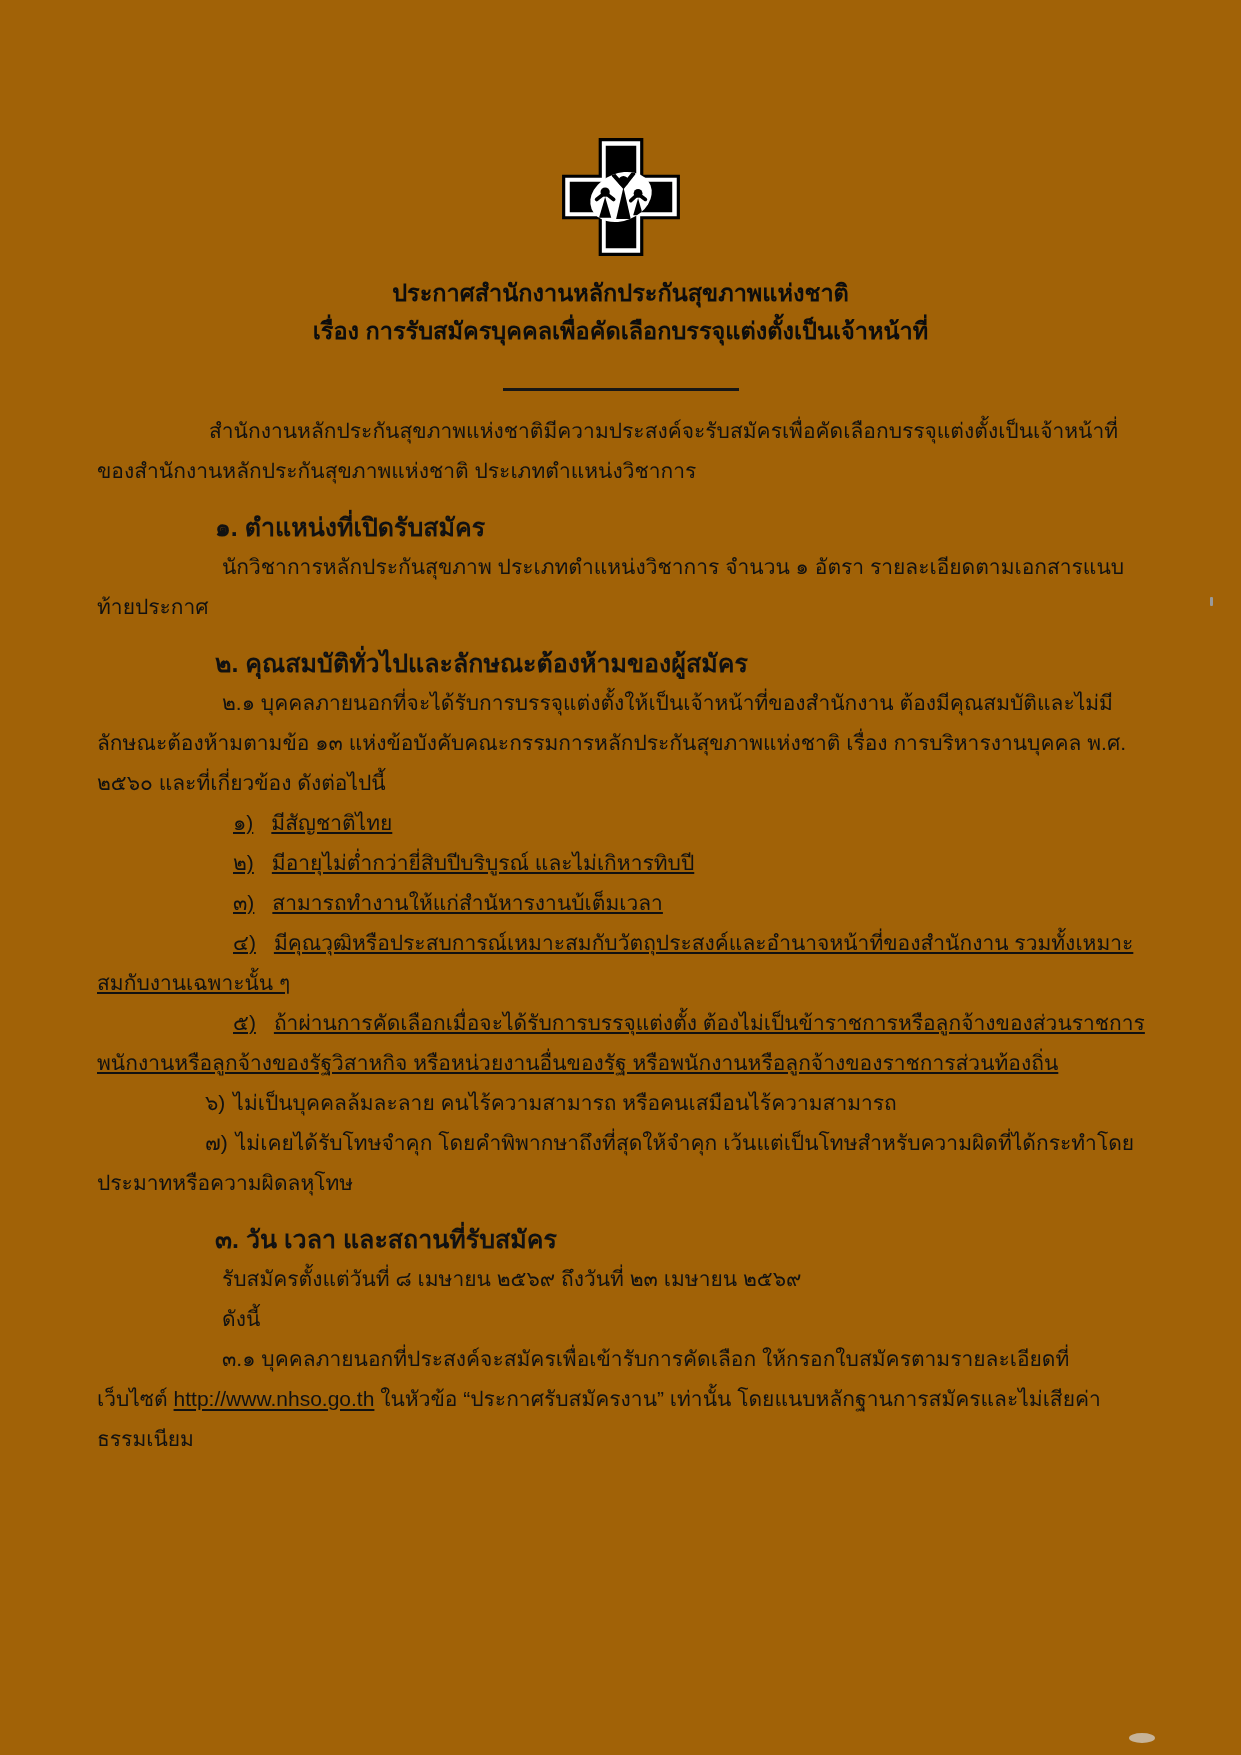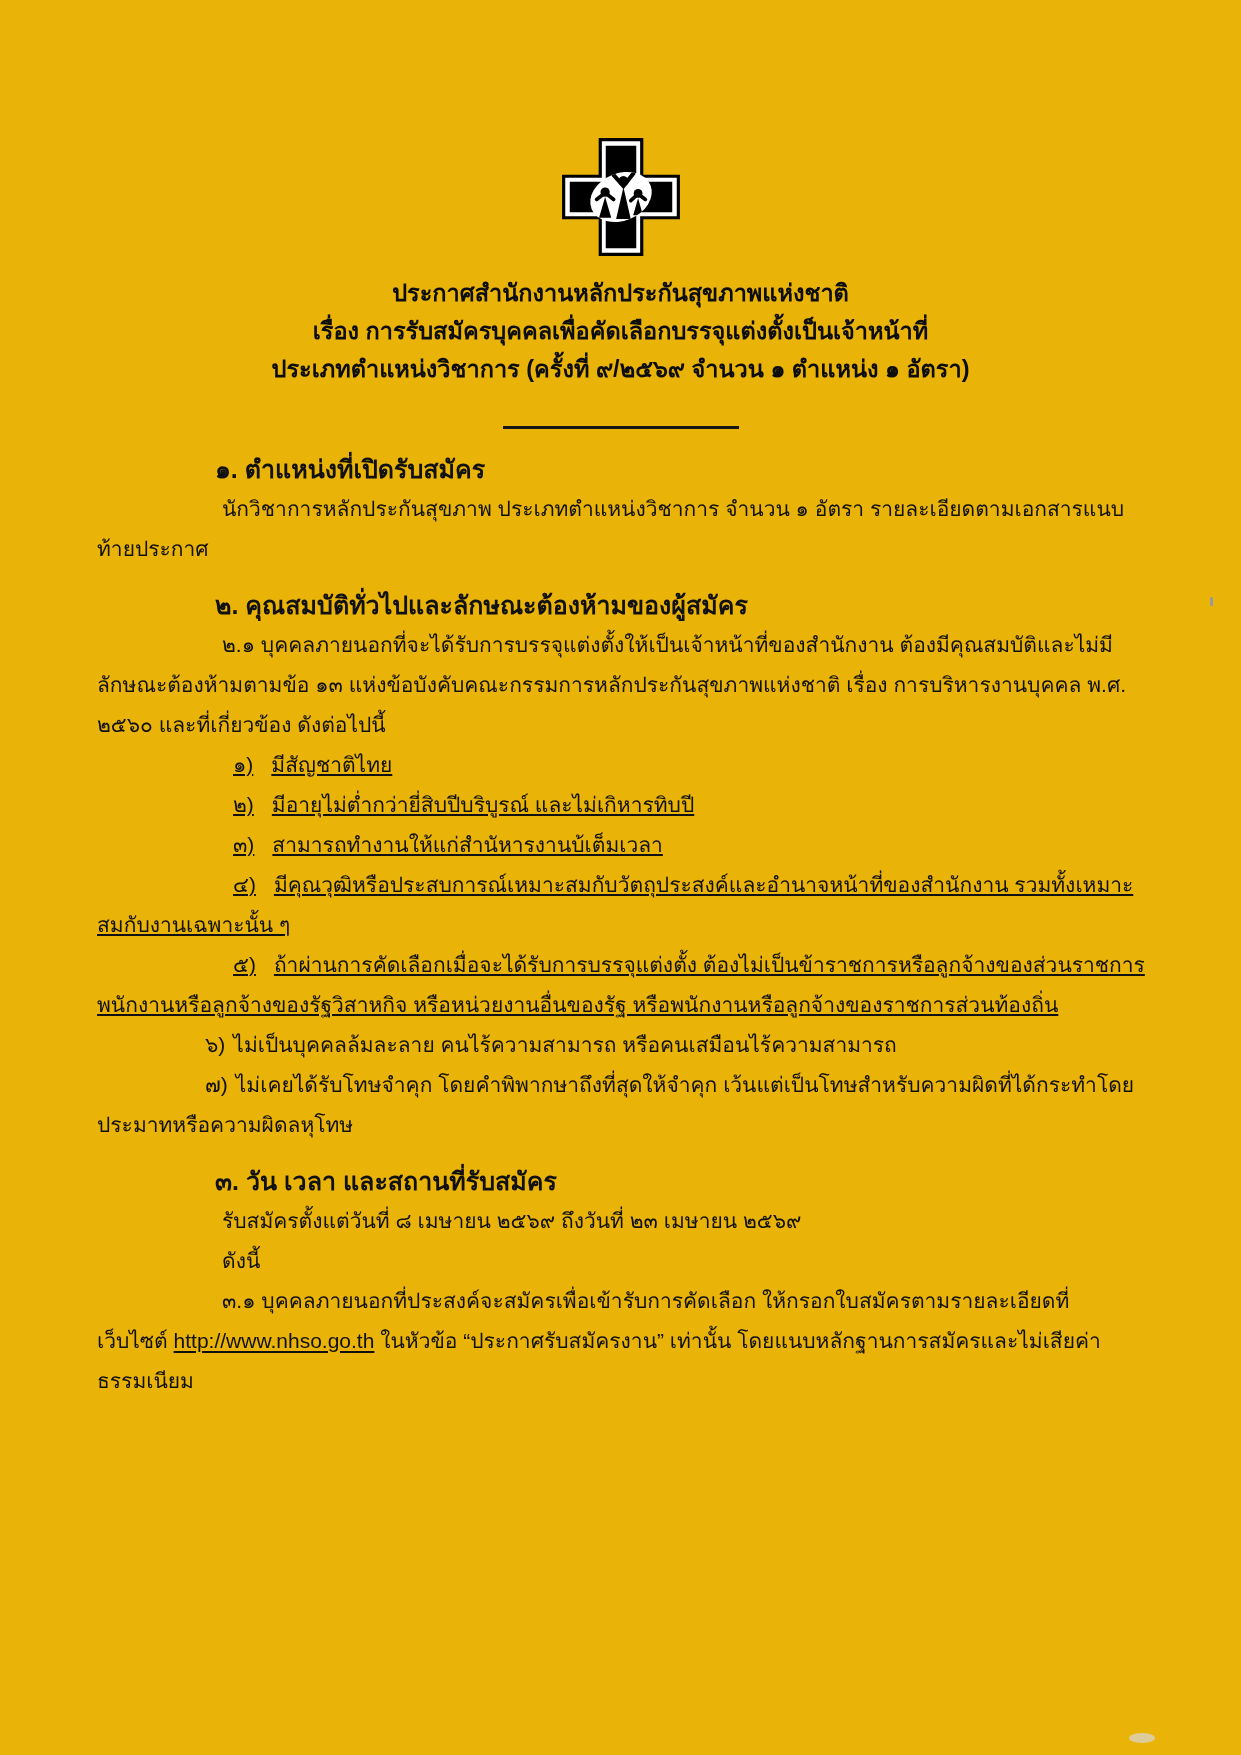--- a/index.html
+++ b/index.html
@@ -1,21 +1,21 @@
 <!DOCTYPE html>
 <html><head>
 <meta charset="utf-8">
 <style>
   html, body { margin: 0; padding: 0; background: #ffffff; }
   .page {
     position: relative;
     width: 1241px;
     height: 1755px;
     margin: 0 auto;
-    background: #eab308;
+    background: #a16207;
     font-family: "Liberation Sans", "DejaVu Sans", sans-serif;
     color: #111111;
     overflow: hidden;
   }
   .logo-wrap {
     padding-top: 136px;
     text-align: center;
   }
   .title-block {
     margin-top: 12px;
@@ -108,27 +108,27 @@
         <circle cx="64" cy="47" r="3.6" fill="#000"></circle>
         <path d="M58 53 L64 47.5 L70 52" fill="none" stroke="#000" stroke-width="3" stroke-linecap="round"></path>
         <path d="M64 51 L60 65 L68 65 Z" fill="#000"></path>
       </g>
     </svg>
   </div>
 
   <div class="title-block">
     <div>ประกาศสำนักงานหลักประกันสุขภาพแห่งชาติ</div>
     <div>เรื่อง การรับสมัครบุคคลเพื่อคัดเลือกบรรจุแต่งตั้งเป็นเจ้าหน้าที่</div>
-    <div>ประเภทตำแหน่งวิชาการ (ครั้งที่ ๙/๒๕๖๙ จำนวน ๑ ตำแหน่ง ๑ อัตรา)</div>
   </div>
 
   <div class="title-divider"></div>
 
   <div class="content">
 
+    <p class="para">สำนักงานหลักประกันสุขภาพแห่งชาติมีความประสงค์จะรับสมัครเพื่อคัดเลือกบรรจุแต่งตั้งเป็นเจ้าหน้าที่ของสำนักงานหลักประกันสุขภาพแห่งชาติ ประเภทตำแหน่งวิชาการ</p>
 
     <p class="sec-heading">๑. ตำแหน่งที่เปิดรับสมัคร</p>
     <p class="sub-para">นักวิชาการหลักประกันสุขภาพ ประเภทตำแหน่งวิชาการ จำนวน ๑ อัตรา รายละเอียดตามเอกสารแนบท้ายประกาศ</p>
 
     <p class="sec-heading">๒. คุณสมบัติทั่วไปและลักษณะต้องห้ามของผู้สมัคร</p>
     <p class="sub-para">๒.๑ บุคคลภายนอกที่จะได้รับการบรรจุแต่งตั้งให้เป็นเจ้าหน้าที่ของสำนักงาน ต้องมีคุณสมบัติและไม่มีลักษณะต้องห้ามตามข้อ ๑๓ แห่งข้อบังคับคณะกรรมการหลักประกันสุขภาพแห่งชาติ เรื่อง การบริหารงานบุคคล พ.ศ. ๒๕๖๐ และที่เกี่ยวข้อง ดังต่อไปนี้</p>
 
     <p class="item-a"><span class="num">๑)</span><span>มีสัญชาติไทย</span></p>
     <p class="item-a"><span class="num">๒)</span><span>มีอายุไม่ต่ำกว่ายี่สิบปีบริบูรณ์ และไม่เกิหารทิบปี</span></p>
     <p class="item-a"><span class="num">๓)</span><span>สามารถทำงานให้แก่สำนัหารงานบ้เต็มเวลา</span></p>

